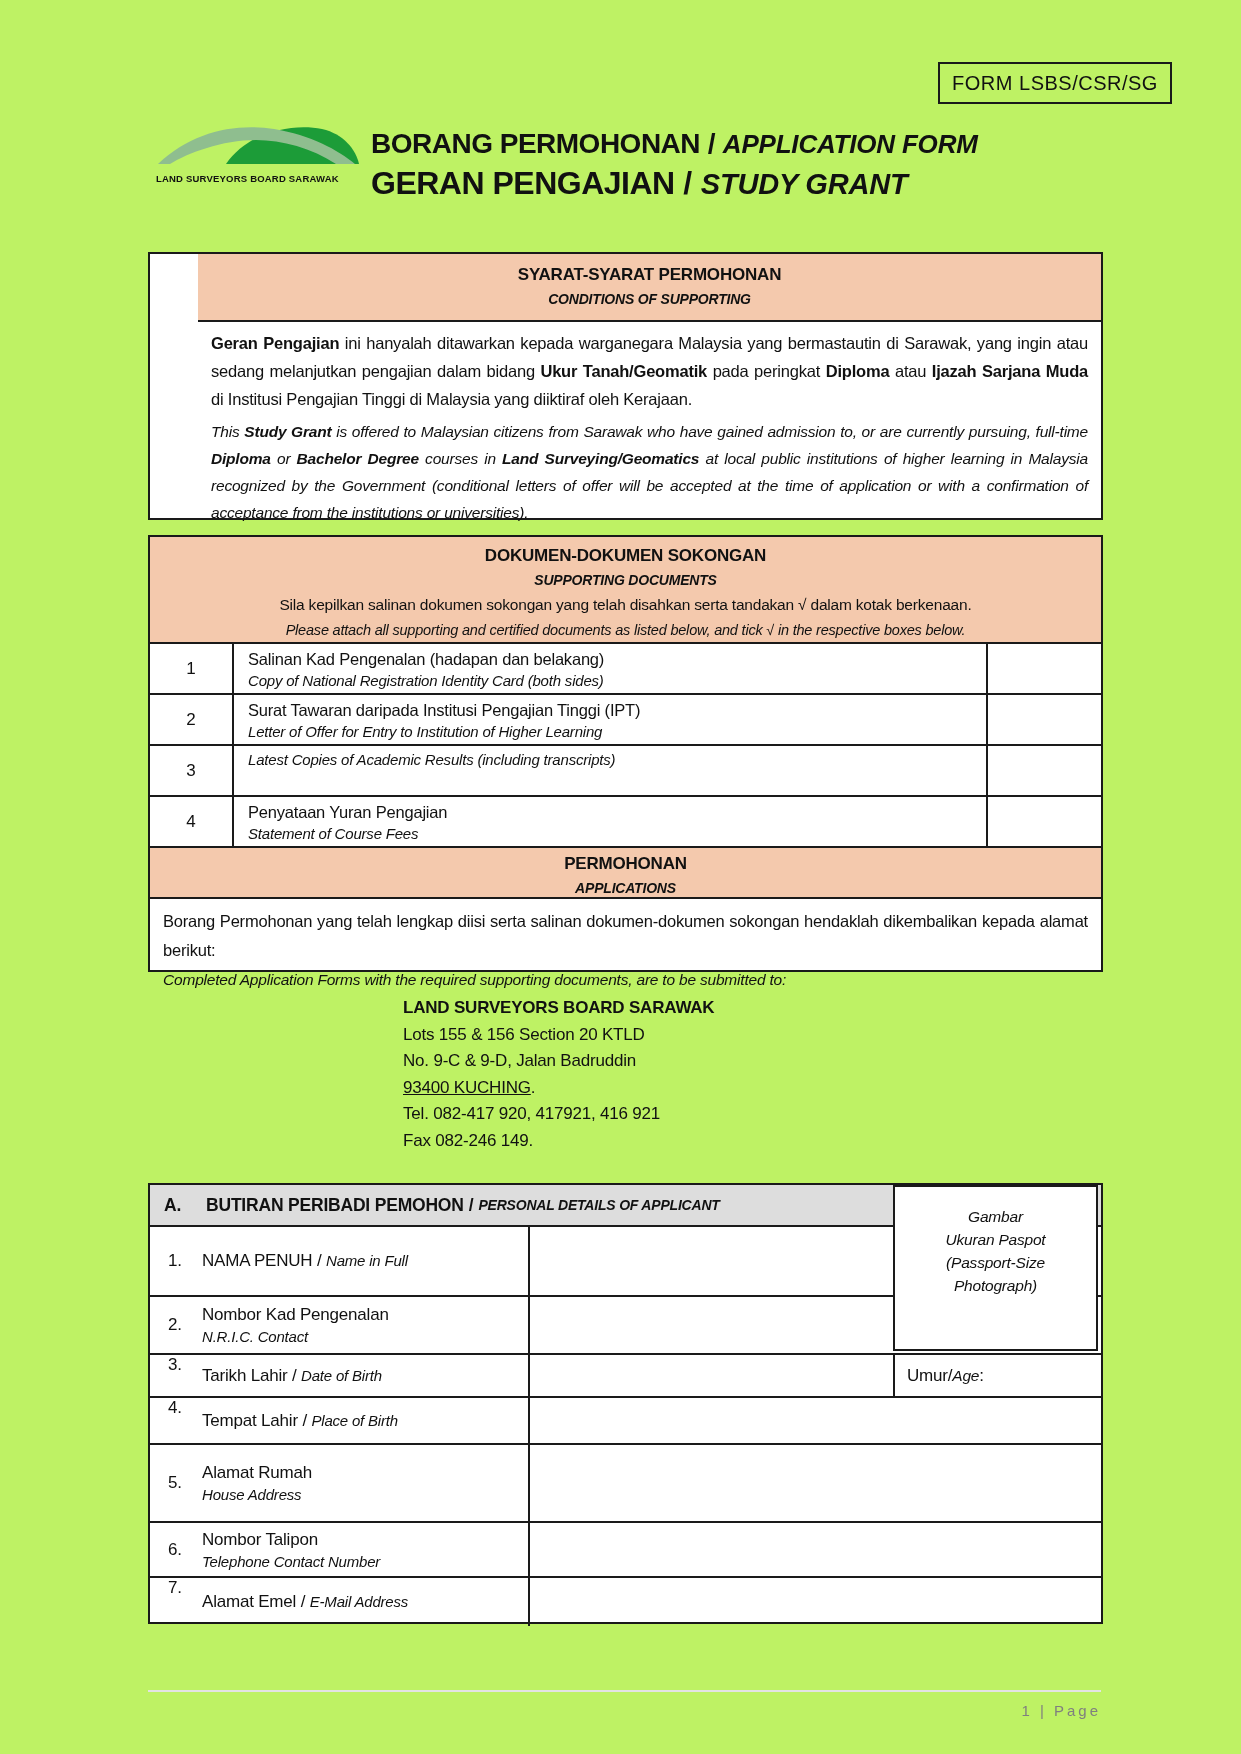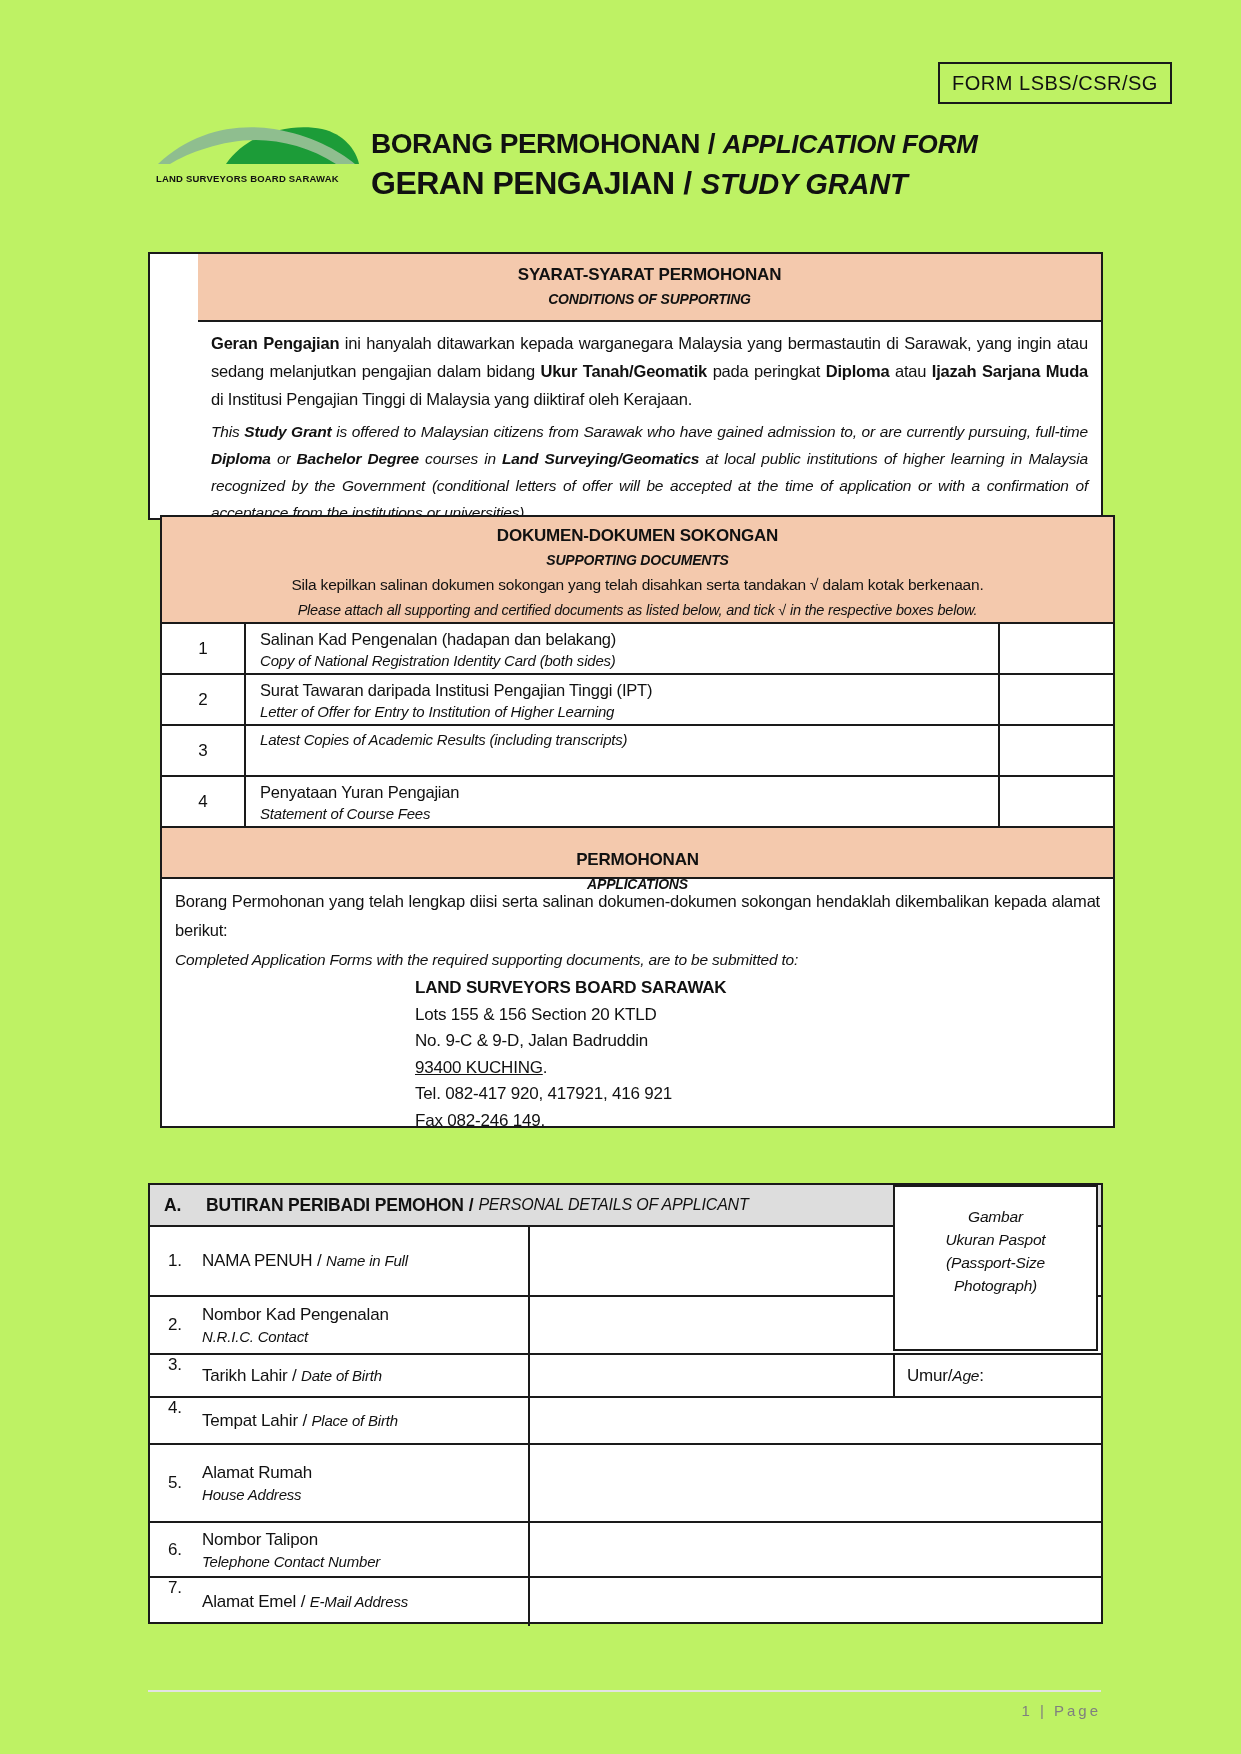--- a/index.html
+++ b/index.html
@@ -42,44 +42,44 @@
   .ph-note-my{font-size:15.5px;line-height:27px;}
   .ph-note-en{font-style:italic;font-size:14.5px;line-height:24px;}
   
   #conditions{top:252px;height:268px;padding-left:48px;}
   #conditions-header{height:68px;border-bottom:2px solid var(--border);padding-top:8px;}
   #conditions-body{padding:7px 13px 0 13px;}
   .para-my{font-size:16.5px;line-height:28px;text-align:justify;}
   .para-en{font-style:italic;font-size:15.5px;line-height:27px;text-align:justify;margin-top:5px;}
   .b{font-weight:bold;}
   
-  #middle-block{top:515px;height:613px;margin-left:12px;}
+  #middle-block{top:535px;height:437px;}
   #documents-header{height:105px;padding-top:6px;}
   .doc-row{display:flex;height:51px;box-sizing:border-box;border-top:2px solid var(--border);}
   .doc-num{width:84px;flex:none;box-sizing:border-box;border-right:2px solid var(--border);
     display:flex;align-items:center;justify-content:center;font-size:17px;}
   .doc-desc{flex:1;padding:4px 10px 0 14px;overflow:hidden;}
   .doc-my{font-size:16.5px;line-height:23px;white-space:nowrap;}
   .doc-en{font-style:italic;font-size:15px;line-height:20px;white-space:nowrap;}
   .doc-tick{width:115px;flex:none;box-sizing:border-box;border-left:2px solid var(--border);}
-  #application-header{height:53px;border-top:2px solid var(--border);border-bottom:2px solid var(--border);padding-top:19px;}
+  #application-header{height:53px;border-top:2px solid var(--border);border-bottom:2px solid var(--border);padding-top:3px;}
   #application-body{height:247px;box-sizing:border-box;padding:8px 13px 0 13px;}
   .app-my{font-size:16.5px;line-height:29px;text-align:justify;}
   .app-en{font-style:italic;font-size:15.5px;line-height:27px;margin-top:1px;}
   #address{margin-left:240px;margin-top:2px;font-size:17px;line-height:26.5px;}
   .addr-name{font-weight:bold;}
   .u{text-decoration:underline;}
   
   #section-a{top:1183px;height:441px;}
   #section-a-header{height:42px;box-sizing:border-box;background:var(--section-a-bg);
     border-bottom:2px solid var(--border);display:flex;align-items:center;padding-left:14px;}
   .sa-letter{font-weight:bold;font-size:17.5px;width:42px;flex:none;}
   .sa-my{font-weight:bold;font-size:17.5px;}
   .sa-sep{font-weight:bold;font-size:17.5px;margin:0 5px;}
-  .sa-en{font-weight:normal;font-style:italic;font-size:16px;}
+  .sa-en{font-weight:bold;font-style:italic;font-size:14px;}
   .pa-row{display:flex;box-sizing:border-box;border-top:2px solid var(--border);}
   .pa-row.first{border-top:none;}
   .pa-label{width:380px;flex:none;box-sizing:border-box;border-right:2px solid var(--border);
     display:flex;align-items:center;padding-left:18px;}
   .pa-num{width:34px;flex:none;font-size:17px;align-self:flex-start;}
   .pa-lines .l1{font-size:17px;}
   .pa-lines .it{font-style:italic;font-size:15px;}
   .pa-lines .l2{font-style:italic;font-size:15px;margin-top:3px;}
   .pa-label.two .pa-num{align-self:center;}
   .pa-label.two{align-items:center;}

